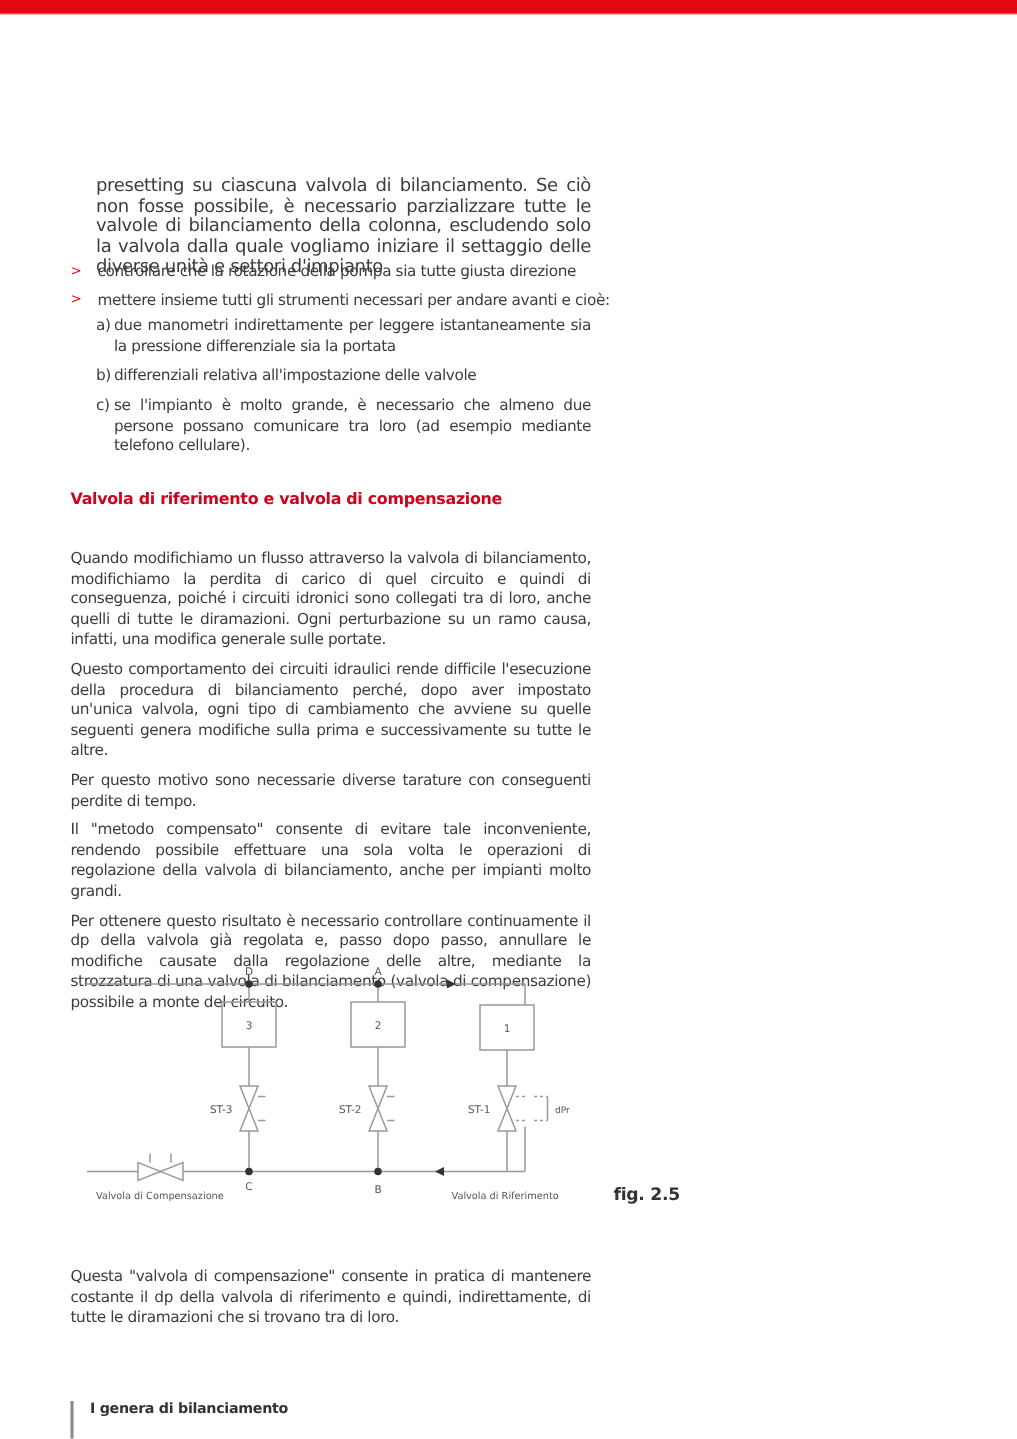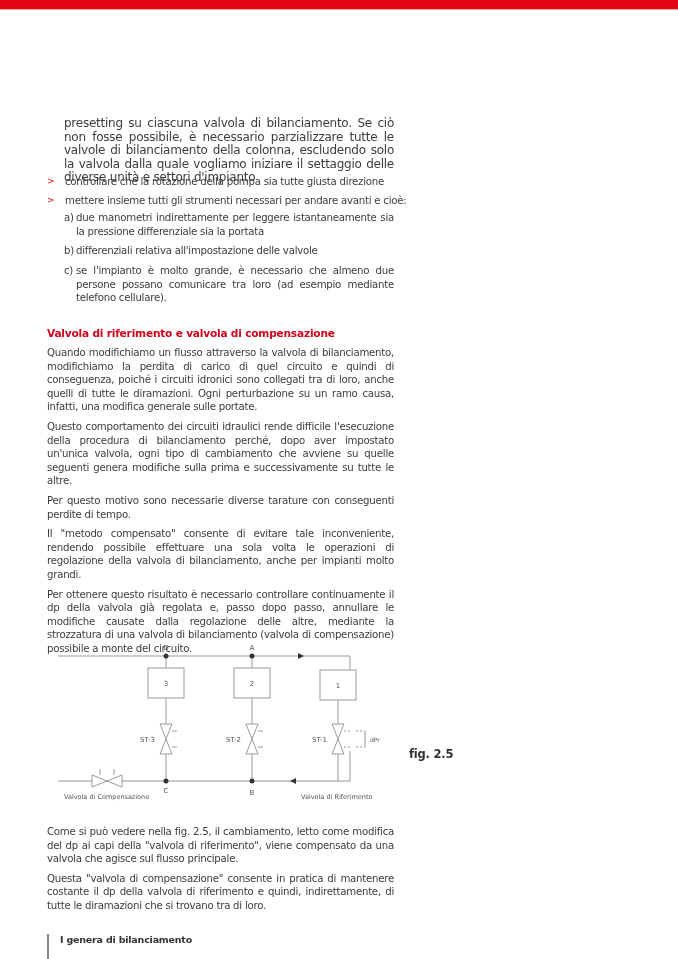--- a/index.html
+++ b/index.html
@@ -3,32 +3,32 @@
 <meta charset="utf-8">
 <style>
   html, body { margin: 0; padding: 0; }
   body {
     width: 678px; height: 959px; position: relative; overflow: hidden;
     background: #ffffff;
     font-family: "DejaVu Sans", "Liberation Sans", sans-serif;
     color: #3c3c3c;
   }
   .topbar { position: absolute; left: 0; top: 0; width: 678px; height: 9px; background: #e30613; border-bottom: 1px solid #f4a3a8; }
-  .col { position: absolute; left: 47px; width: 347px; font-size: 10.2px; line-height: 13.6px; letter-spacing: -0.25px; }
+  .col { position: absolute; left: 47px; width: 347px; font-size: 10.2px; line-height: 13.6px; letter-spacing: -0.25px; margin-top: 20px; }
   .col p { margin: 0 0 6px 0; text-align: justify; }
   .cont { position: absolute; left: 64px; top: 117px; width: 330px; font-size: 12px; line-height: 13.6px; letter-spacing: -0.25px; text-align: justify; }
   .bullet { position: absolute; left: 47px; width: 347px; font-size: 10.2px; line-height: 13.6px; letter-spacing: -0.25px; }
   .bullet .mk { position: absolute; left: 0; top: 0; color: #e30613; font-size: 9px; }
   .bullet .tx { position: absolute; left: 18px; width: 330px; white-space: nowrap; }
   .sub { position: absolute; left: 64px; width: 330px; font-size: 10.2px; line-height: 13.6px; letter-spacing: -0.25px; }
   .sub .lbl { position: absolute; left: 0; top: 0; }
   .sub .tx { display: block; padding-left: 12px; text-align: justify; }
   .heading { position: absolute; left: 47px; top: 327px; font-size: 10.6px; font-weight: bold; color: #d0021b; letter-spacing: -0.2px; text-align: center; }
   .diagram { position: absolute; left: 50px; top: 635px; }
-  .figlabel { position: absolute; left: 409px; top: 747px; font-size: 11.5px; font-weight: bold; color: #333; letter-spacing: -0.2px; }
+  .figlabel { position: absolute; left: 409px; top: 789px; font-size: 11.5px; font-weight: bold; color: #333; letter-spacing: -0.2px; }
   .footer-bar { position: absolute; left: 47px; top: 934px; width: 2px; height: 25px; background: #888; }
   .footer-text { position: absolute; left: 60px; top: 934px; font-size: 9.5px; font-weight: bold; color: #333; letter-spacing: -0.2px; }
   svg text { font-family: "DejaVu Sans", "Liberation Sans", sans-serif; fill: #555; }
 </style>
 </head>
 <body>
 
 <div class="topbar"></div>
 
 <div class="cont">presetting su ciascuna valvola di bilanciamento. Se ciò non fosse possibile, è necessario parzializzare tutte le valvole di bilanciamento della colonna, escludendo solo la valvola dalla quale vogliamo iniziare il settaggio delle diverse unità e settori d'impianto</div>
@@ -128,18 +128,17 @@
     <text x="277" y="107" font-size="7" text-anchor="end">ST-1</text>
     <text x="320" y="107" font-size="6">dPr</text>
     <text x="14" y="164" font-size="6.5">Valvola di Compensazione</text>
     <text x="251" y="164" font-size="6.5">Valvola di Riferimento</text>
   </svg>
 </div>
 
 <div class="figlabel">fig. 2.5</div>
 
 <div class="col" style="top:825px;">
-  <p>Come si può vedere nella fig. 2.5, il cambiamento, letto come modifica del dp ai capi della "valvola di riferimento", viene compensato da una valvola che agisce sul flusso principale.</p>
   <p>Questa "valvola di compensazione" consente in pratica di mantenere costante il dp della valvola di riferimento e quindi, indirettamente, di tutte le diramazioni che si trovano tra di loro.</p>
 </div>
 
 <div class="footer-bar"></div>
 <div class="footer-text">I genera di bilanciamento</div>
 
 </body></html>

